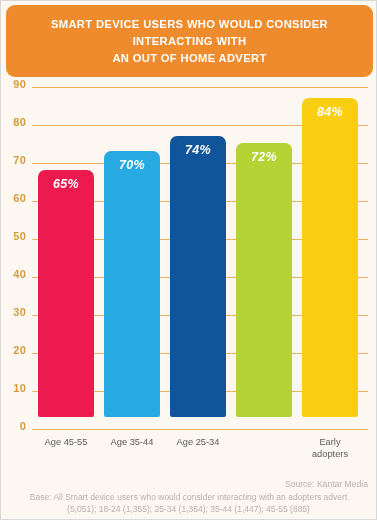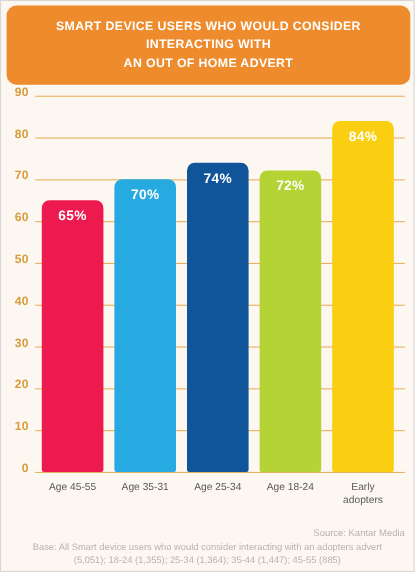--- a/index.html
+++ b/index.html
@@ -79,22 +79,23 @@
     left:36px; top:0;
     right:6px; bottom:0;
   }
   .bar-col{
     position:absolute;
     bottom:0;
     width:56px;
   }
   .bar{
     position:absolute;
-    left:0; right:0; bottom:0;
+    left:0; right:0; bottom:12px;
     border-radius:7px 7px 2px 2px;
+    font-style:italic;
   }
   .bar-value{
     position:absolute;
     left:0; right:0;
     top:7px;
     text-align:center;
     color:#FFFFFF;
     font-size:12.5px;
     font-weight:bold;
     font-family:"Liberation Sans", sans-serif;
@@ -221,23 +222,22 @@
         <div class="bar-col" style="left: 265px; width: 56px; height: 366px;">
           <div class="bar" style="height: 319.2px; background: rgb(250, 207, 18);">
             <div class="bar-value">84%</div>
           </div>
         </div>
       </div>
   </div>
 
   <div id="x-labels">
       <div class="x-label" style="left: -6px;">Age 45-55</div>
-      <div class="x-label" style="left: 60px;">Age 35-31</div>
+      <div class="x-label" style="left: 60px;">Age 35-44</div>
       <div class="x-label" style="left: 126px;">Age 25-34</div>
-      <div class="x-label" style="left: 192px;">Age 18-24</div>
       <div class="x-label" style="left: 258px;"><span>Early</span><br><span>adopters</span></div>
     </div>
 
   <div id="footer">
     <div id="source-line">Source: Kantar Media</div>
     <div id="base-line">
       <span>Base: All Smart device users who would consider interacting with an adopters advert</span><br>
       <span>(5,051); 18-24 (1,355); 25-34 (1,364); 35-44 (1,447); 45-55 (885)</span>
     </div>
   </div>

